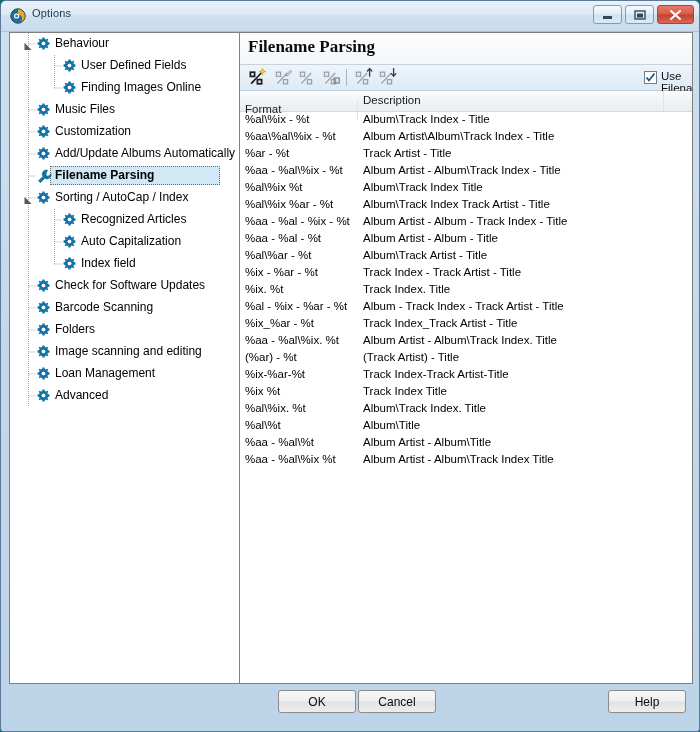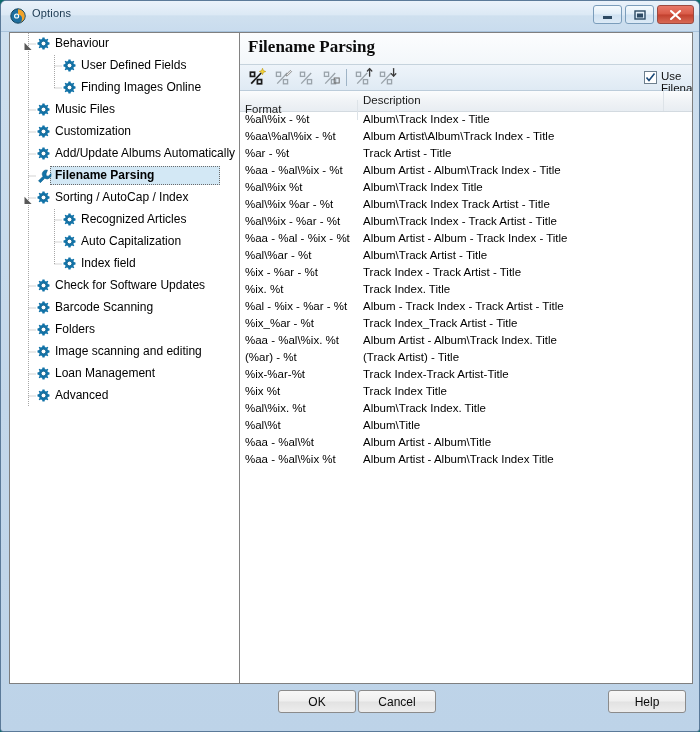--- a/index.html
+++ b/index.html
@@ -650,26 +650,26 @@
             </div>
             <div class="grid-row">
               <span class="cell-format">%al\%ix %t</span>
               <span class="cell-desc">Album\Track Index Title</span>
             </div>
             <div class="grid-row">
               <span class="cell-format">%al\%ix %ar - %t</span>
               <span class="cell-desc">Album\Track Index Track Artist - Title</span>
             </div>
             <div class="grid-row">
-              <span class="cell-format">%al\%ix - %ar - %t</span>
-              <span class="cell-desc">Album\Track Index - Track Artist - Title</span>
-            </div>
-            <div class="grid-row">
               <span class="cell-format">%aa - %al - %ix - %t</span>
               <span class="cell-desc">Album Artist - Album - Track Index - Title</span>
+            </div>
+            <div class="grid-row">
+              <span class="cell-format">%aa - %al - %t</span>
+              <span class="cell-desc">Album Artist - Album - Title</span>
             </div>
             <div class="grid-row">
               <span class="cell-format">%al\%ar - %t</span>
               <span class="cell-desc">Album\Track Artist - Title</span>
             </div>
             <div class="grid-row">
               <span class="cell-format">%ix - %ar - %t</span>
               <span class="cell-desc">Track Index - Track Artist - Title</span>
             </div>
             <div class="grid-row">

